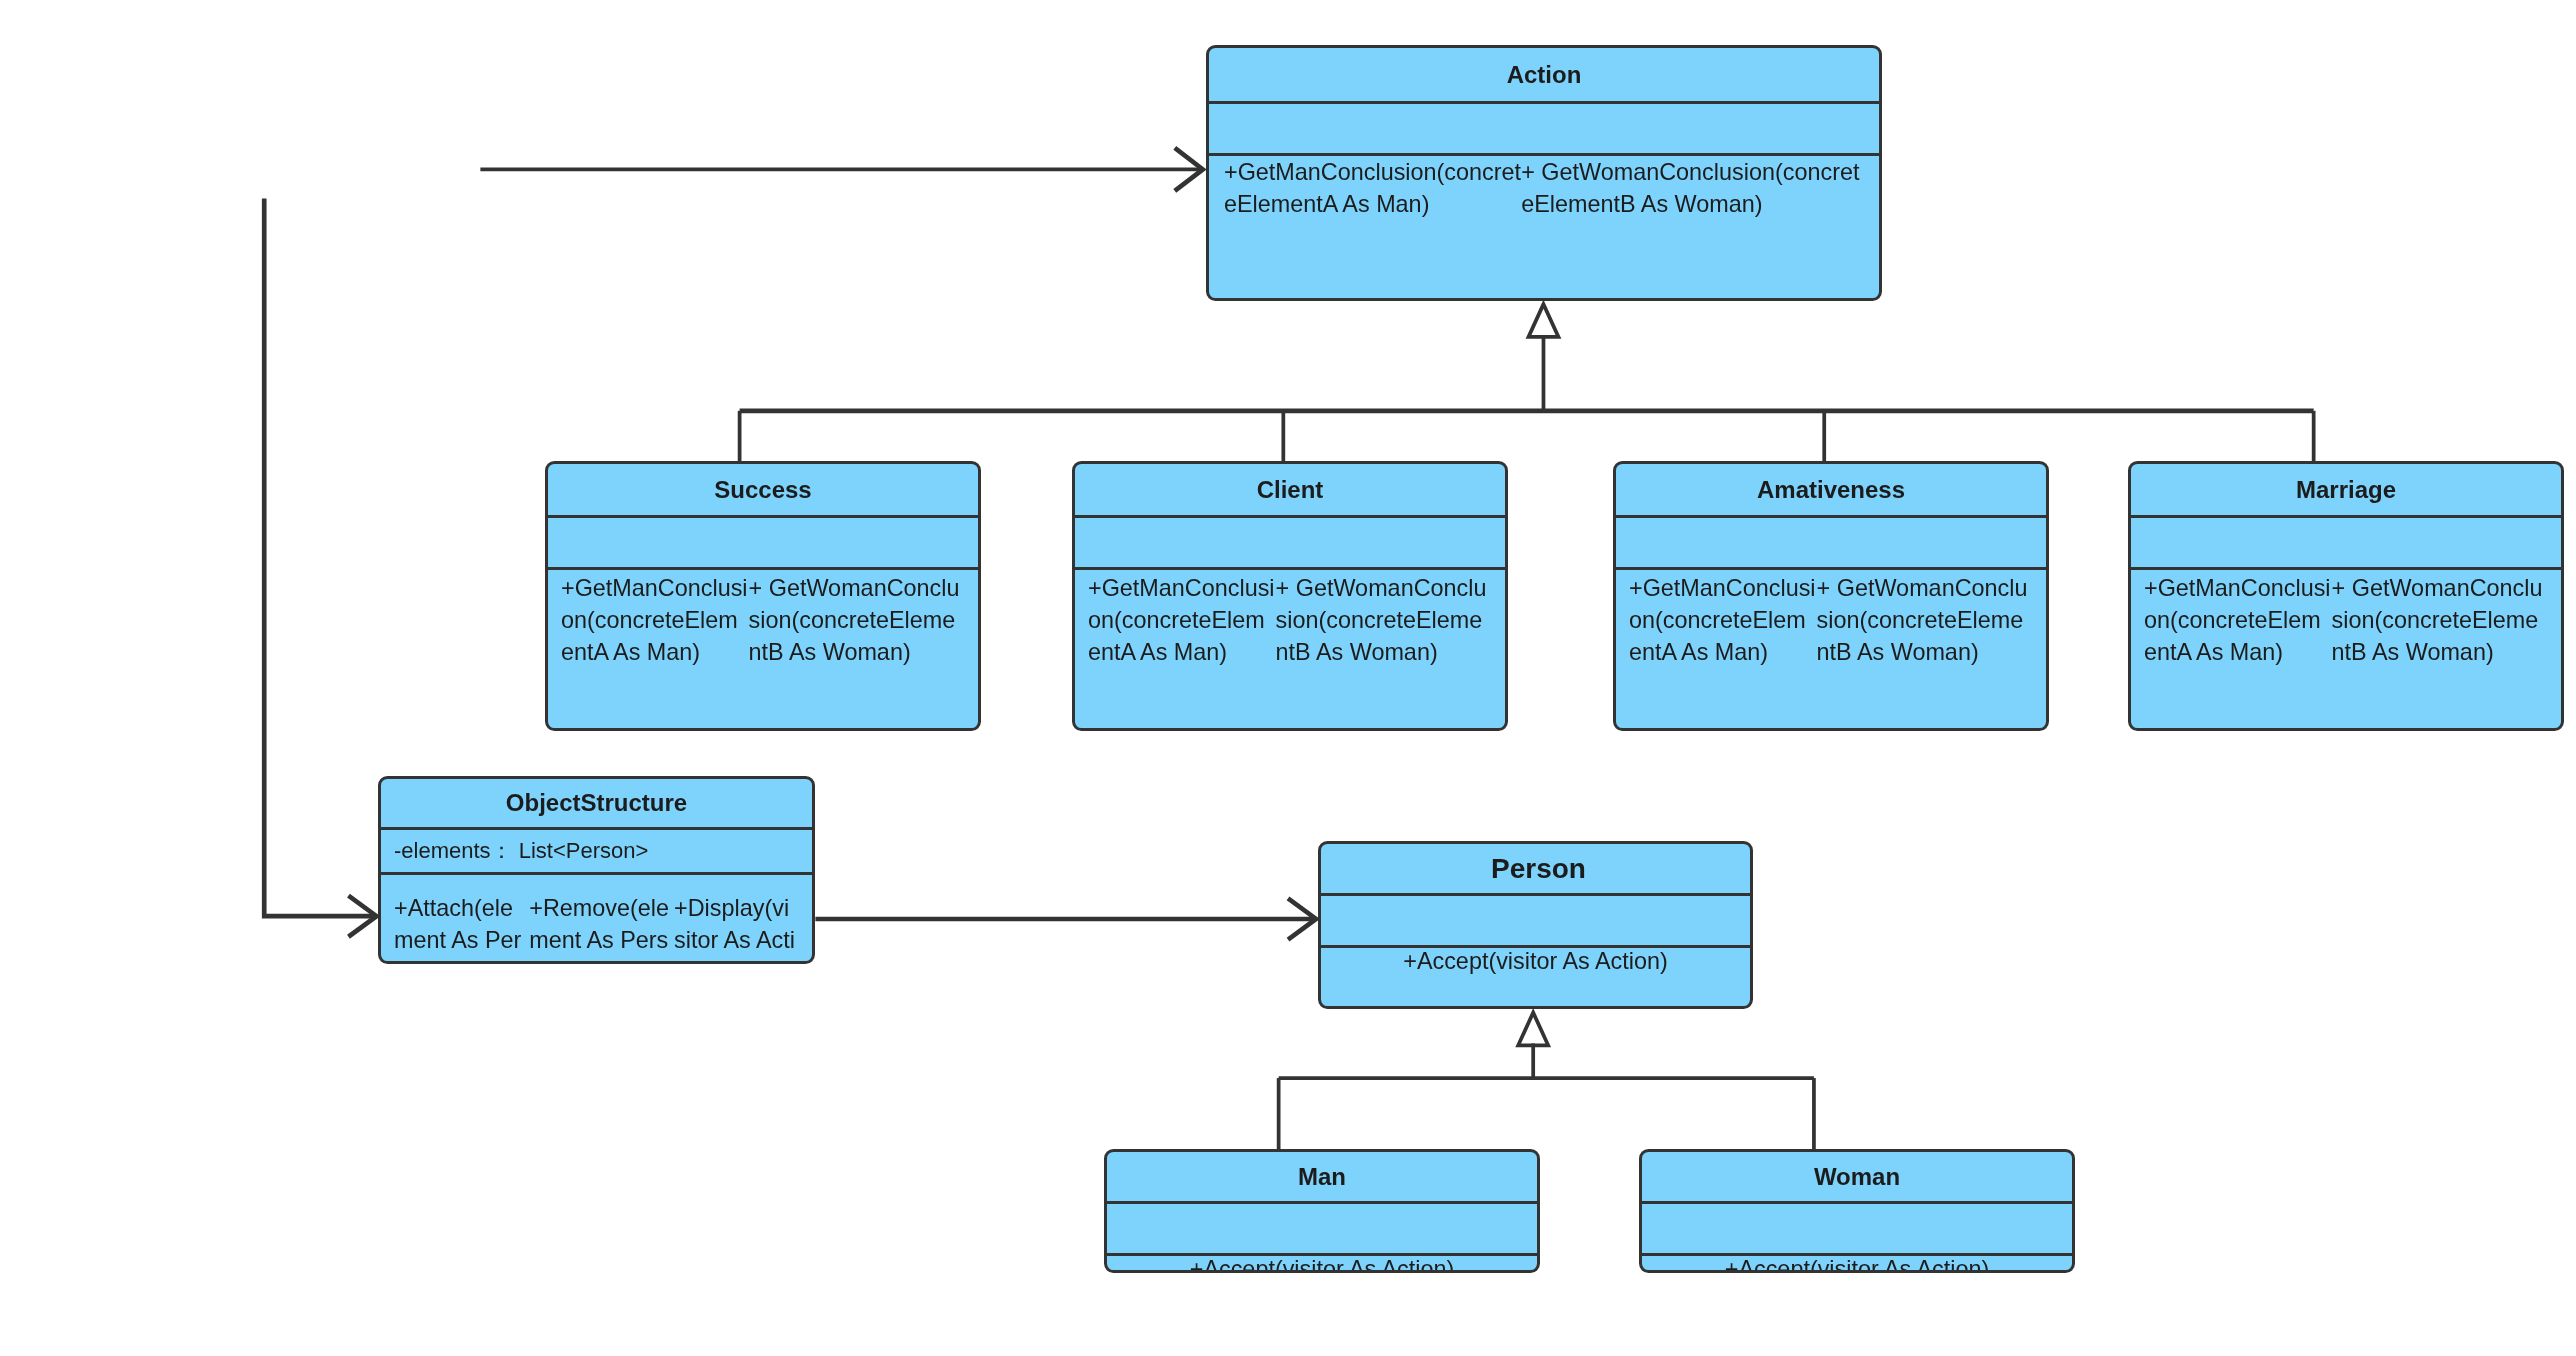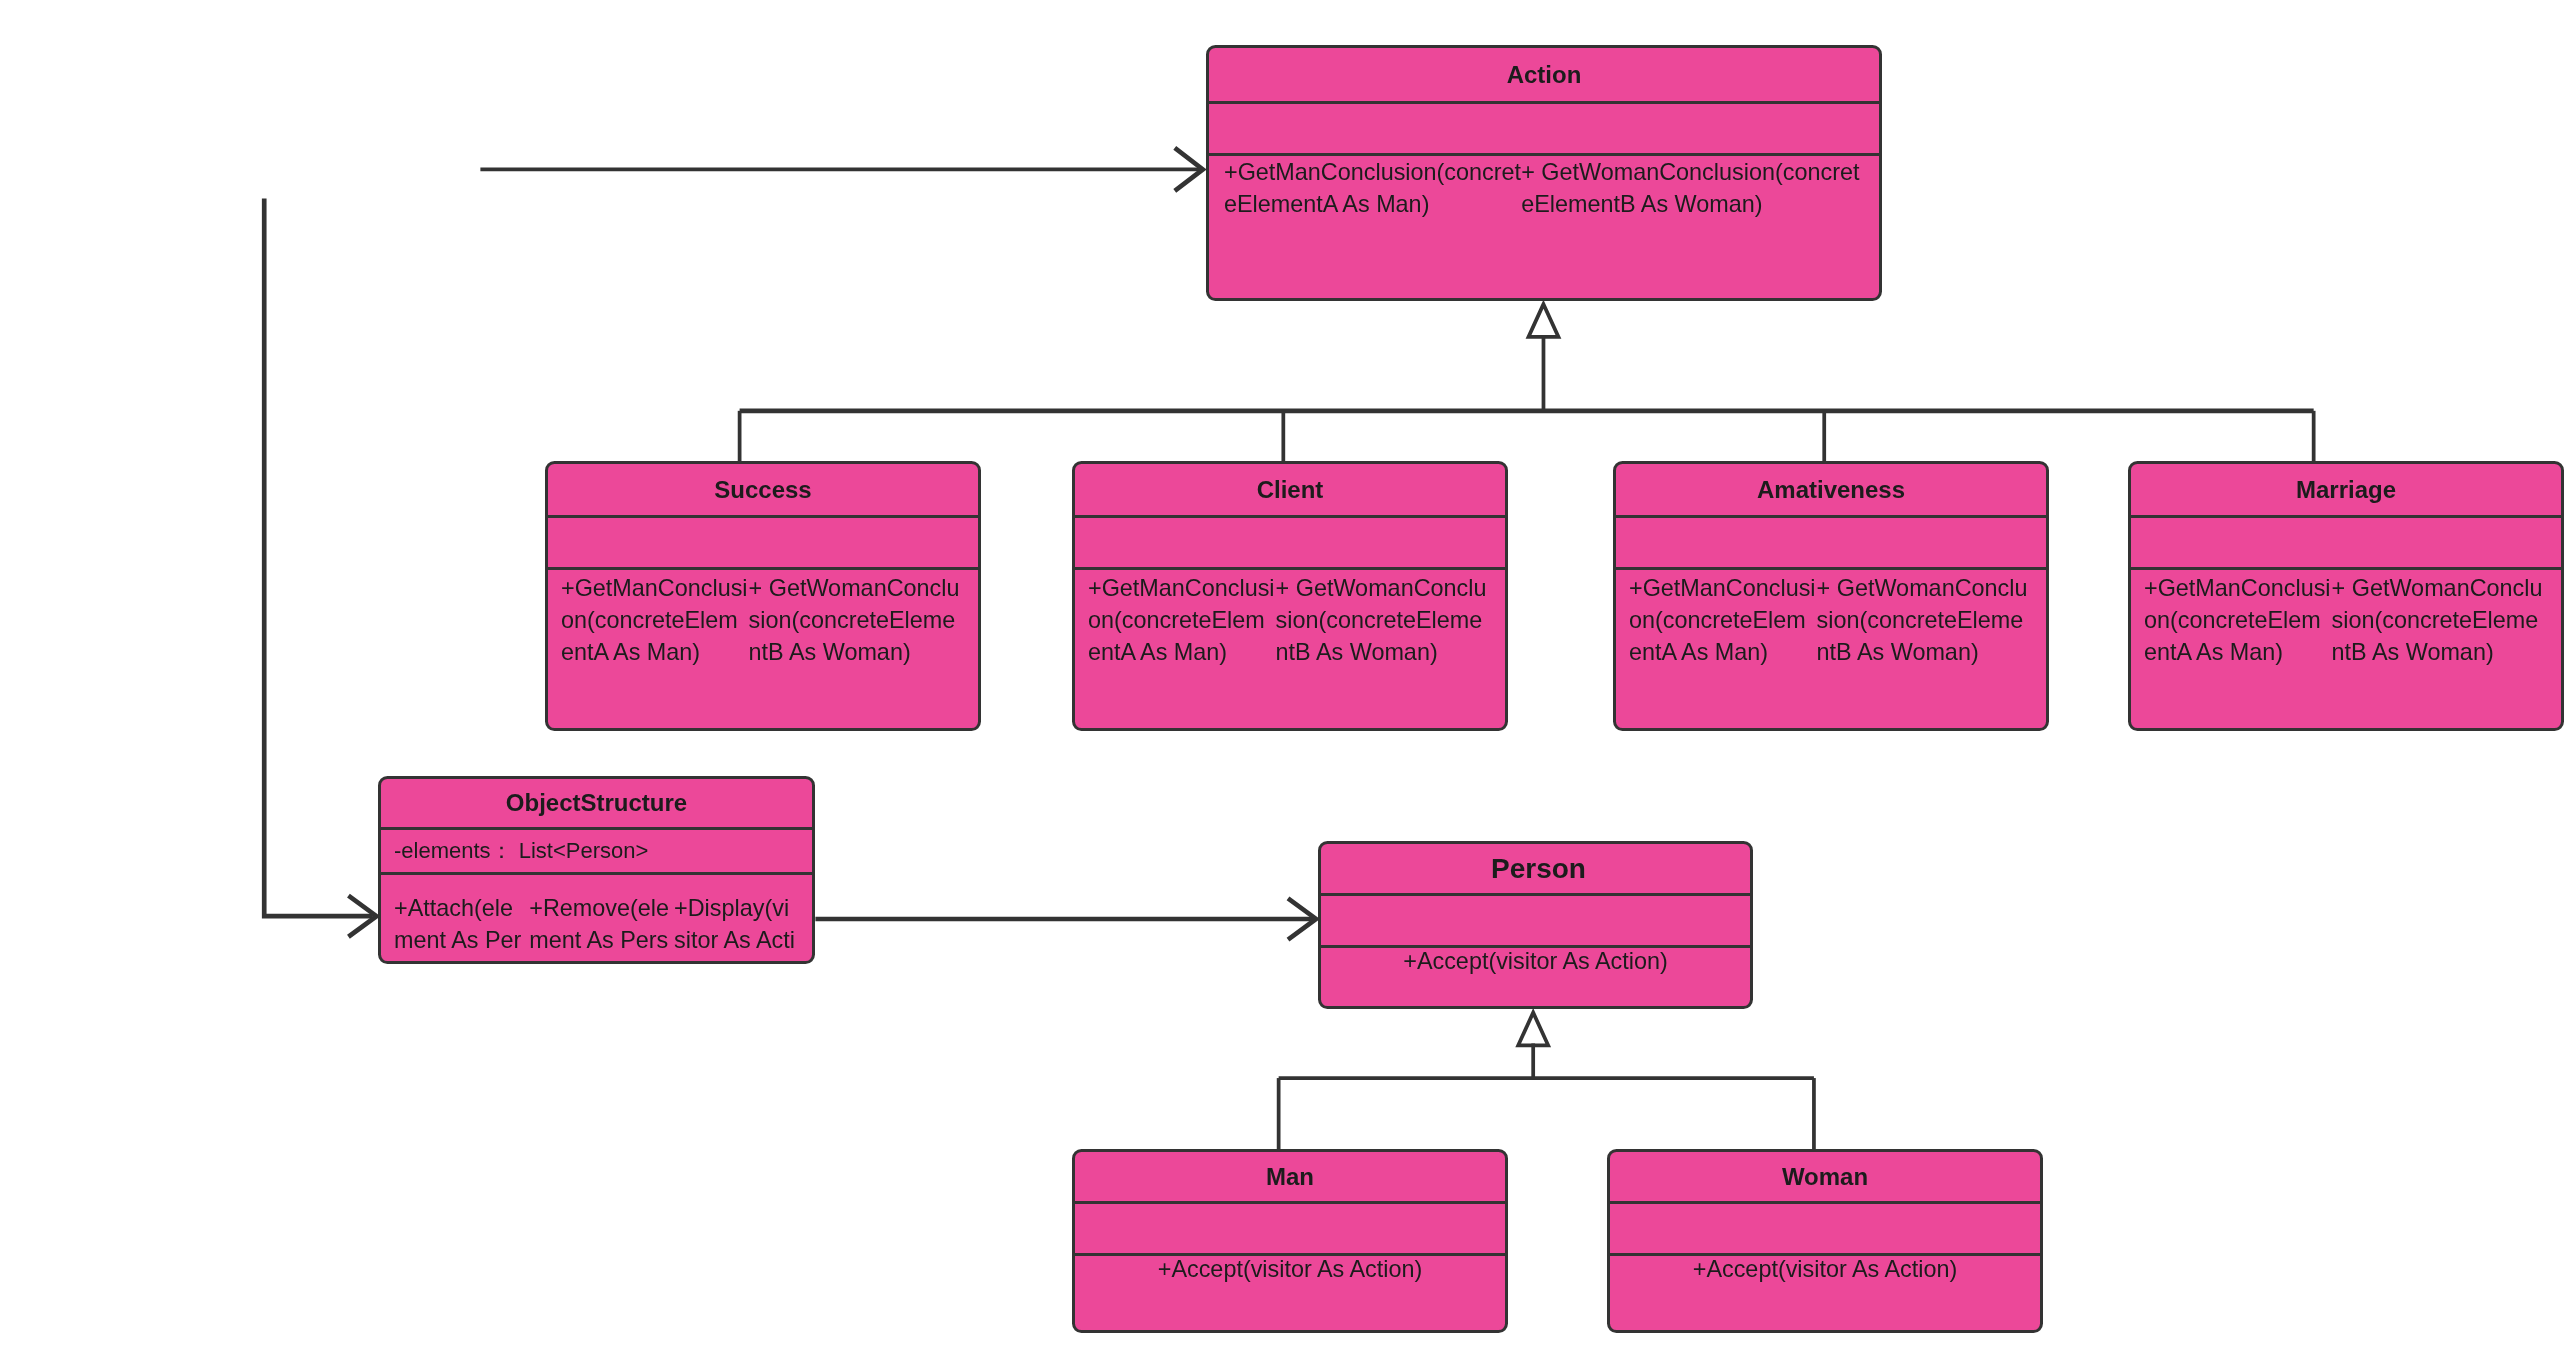--- a/index.html
+++ b/index.html
@@ -29,21 +29,21 @@
     left: 0; top: 0;
     width: 2576px;
     height: 1356px;
     z-index: 1;
   }
 
   
   .uml-class {
     position: absolute;
     box-sizing: border-box;
-    background: #ec4899;
+    background: #7dd3fc;
     border: 3.7px solid #333333;
     border-radius: 9.4px;
     z-index: 2;
     overflow: hidden;
   }
   .uml-name {
     box-sizing: border-box;
     width: 100%;
     text-align: center;
     font-weight: bold;
@@ -113,21 +113,21 @@
     justify-content: flex-start;
   }
 
   
   #box-person { left: 1318px; top: 841px; width: 435px; height: 168px; }
   #box-person .uml-name  { height: 52px; font-size: 28px; padding-left: 6px; }
   #box-person .uml-attrs { height: 52px; padding: 0 13px; font-size: 23.4px; }
   #box-person .uml-ops   { height: 56px; padding: 0 13px; font-size: 23.4px; }
 
   
-  .leaf-box { top: 1149px; width: 436px; height: 184px; }
+  .leaf-box { top: 1149px; width: 436px; height: 124px; margin-left: 32px; }
   .leaf-box .uml-name  { height: 52px; font-size: 24px; }
   .leaf-box .uml-attrs { height: 52px; padding: 0 13px; font-size: 23.4px; }
   .leaf-box .uml-ops   { height: 56px; padding: 0 13px; font-size: 23.4px; }
   #box-man   { left: 1072px; }
   #box-woman { left: 1607px; }
 </style>
 </head>
 <body>
 
 <div id="canvas">

